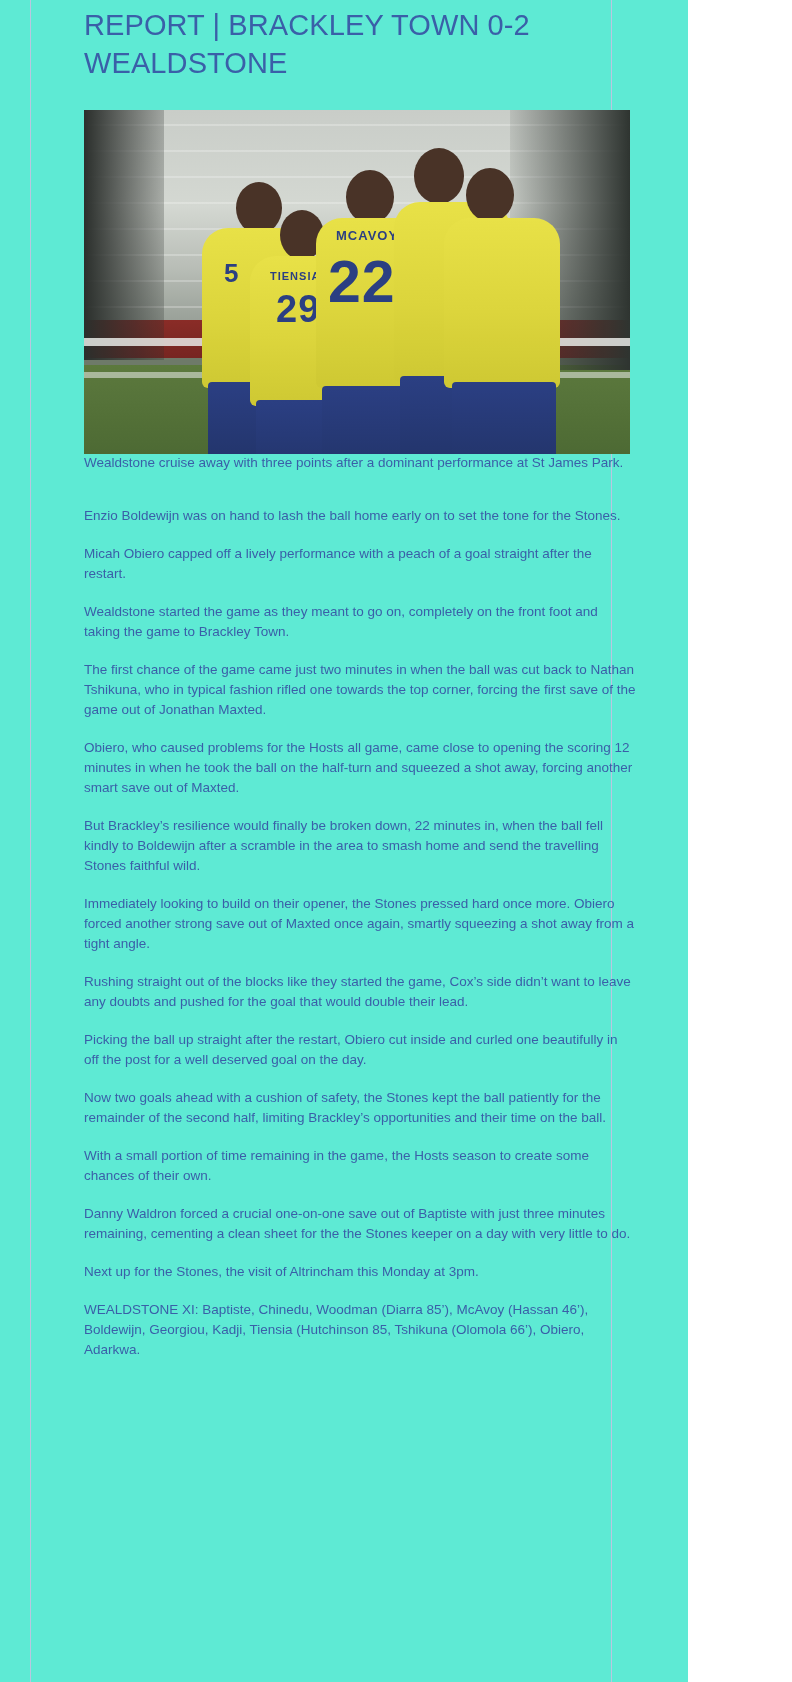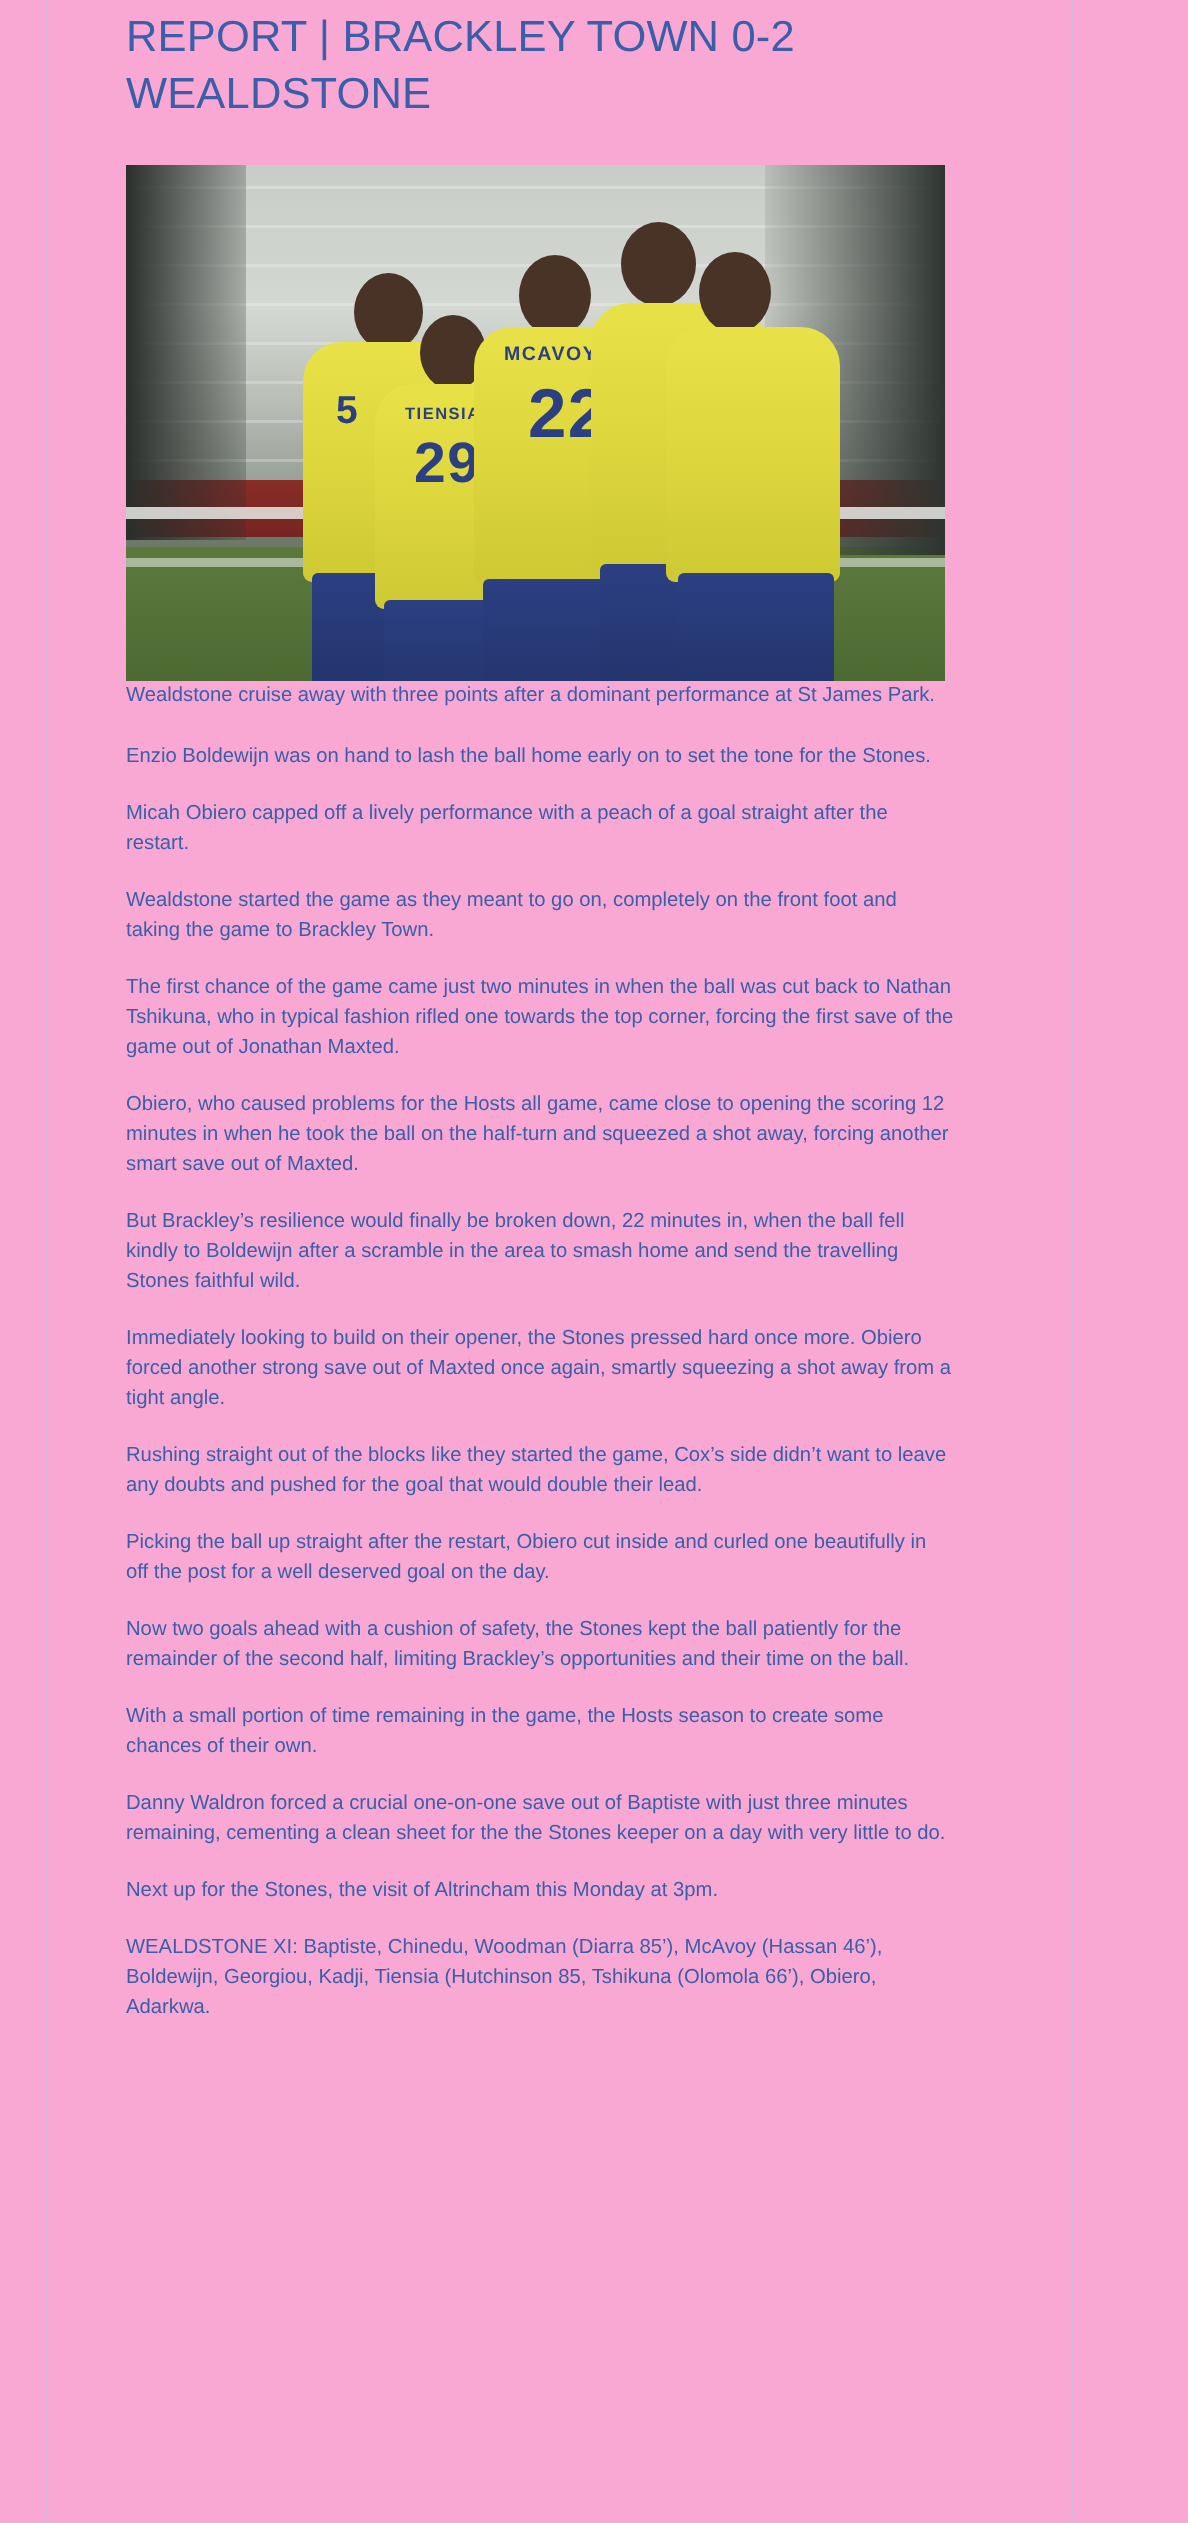--- a/index.html
+++ b/index.html
@@ -9,23 +9,23 @@
   }
   body {
     width: 792px;
     height: 1682px;
     font-family: "Liberation Sans", sans-serif;
     position: relative;
     overflow: hidden;
   }
   .page {
     position: relative;
-    width: 792px;
+    width: 688px;
     height: 1682px;
-    background: #f9a8d4;
+    background: #5eead4;
     box-sizing: border-box;
   }
   
   .rule {
     position: absolute;
     top: 0;
     bottom: 0;
     width: 1px;
     background: #b9c6e0;
   }
@@ -130,21 +130,21 @@
     width: 546px;
   }
 
   p.body {
     color: #3a5fa8;
     font-size: 13.5px;
     line-height: 20px;
     margin: 18px 0 0 0;
     width: 552px;
   }
-  p.body.first { margin-top: 22px; }
+  p.body.first { margin-top: 34px; }
   .lineup { margin-top: 20px; }
 </style>
 </head>
 <body>
 
 <div class="page">
 
   <div class="rule left"></div>
   <div class="rule right"></div>
 
@@ -167,21 +167,21 @@
 
         <div class="head" style="left:196px; top:100px; width:44px; height:50px;"></div>
         <div class="shirt" style="left:166px; top:146px; width:112px; height:150px;"></div>
         <div class="pname" style="left:186px; top:160px;">TIENSIA</div>
         <div class="num" style="left:192px; top:178px; font-size:38px;">29</div>
         <div class="shorts" style="left:172px; top:290px; width:102px; height:70px;"></div>
 
         <div class="head" style="left:262px; top:60px; width:48px; height:54px;"></div>
         <div class="shirt" style="left:232px; top:108px; width:124px; height:170px;"></div>
         <div class="pname" style="left:252px; top:118px; font-size:13px;">MCAVOY</div>
-        <div class="num" style="left:268px; top:138px; font-size:46px;">22</div>
+        <div class="num" style="left:244px; top:138px; font-size:59px;">22</div>
         <div class="shorts" style="left:238px; top:276px; width:112px; height:80px;"></div>
 
         <div class="head" style="left:330px; top:38px; width:50px; height:56px;"></div>
         <div class="shirt" style="left:310px; top:92px; width:116px; height:180px;"></div>
         <div class="shorts" style="left:316px; top:266px; width:108px; height:82px;"></div>
 
         <div class="head" style="left:382px; top:58px; width:48px; height:54px;"></div>
         <div class="shirt" style="left:360px; top:108px; width:116px; height:170px;"></div>
         <div class="shorts" style="left:368px; top:272px; width:104px; height:78px;"></div>
       </div>

